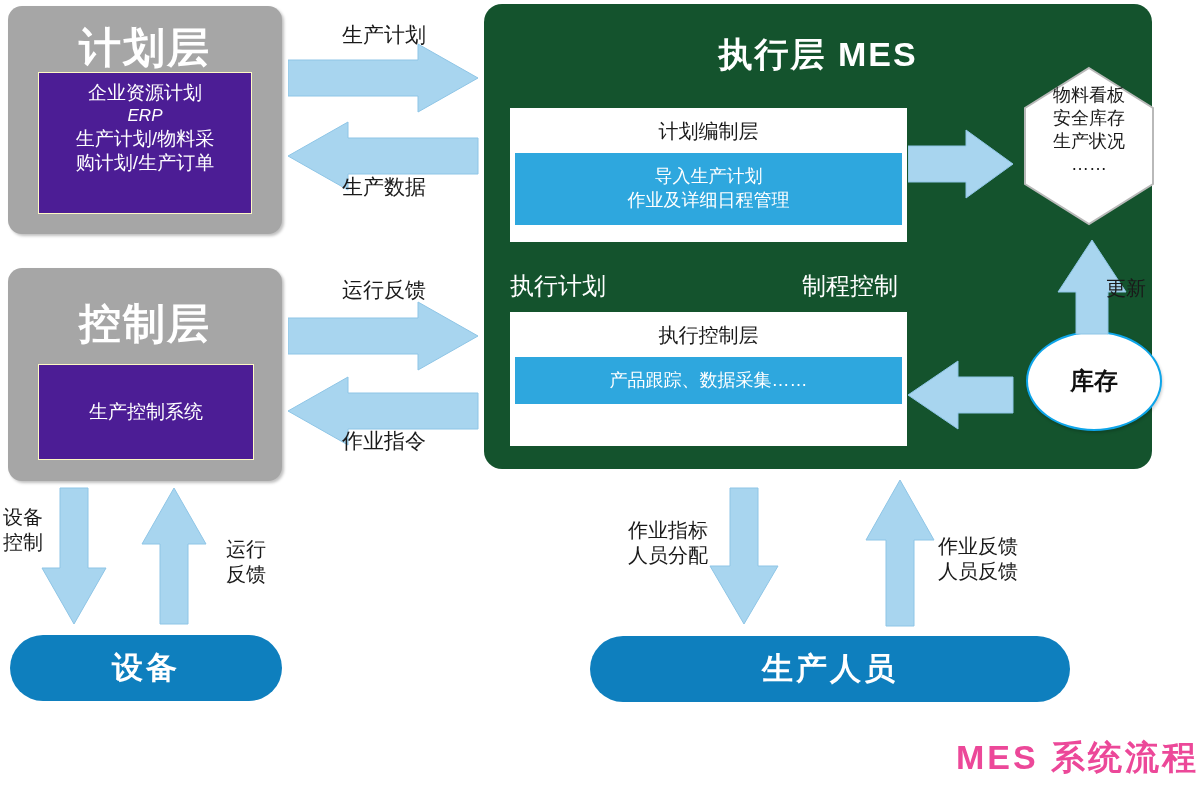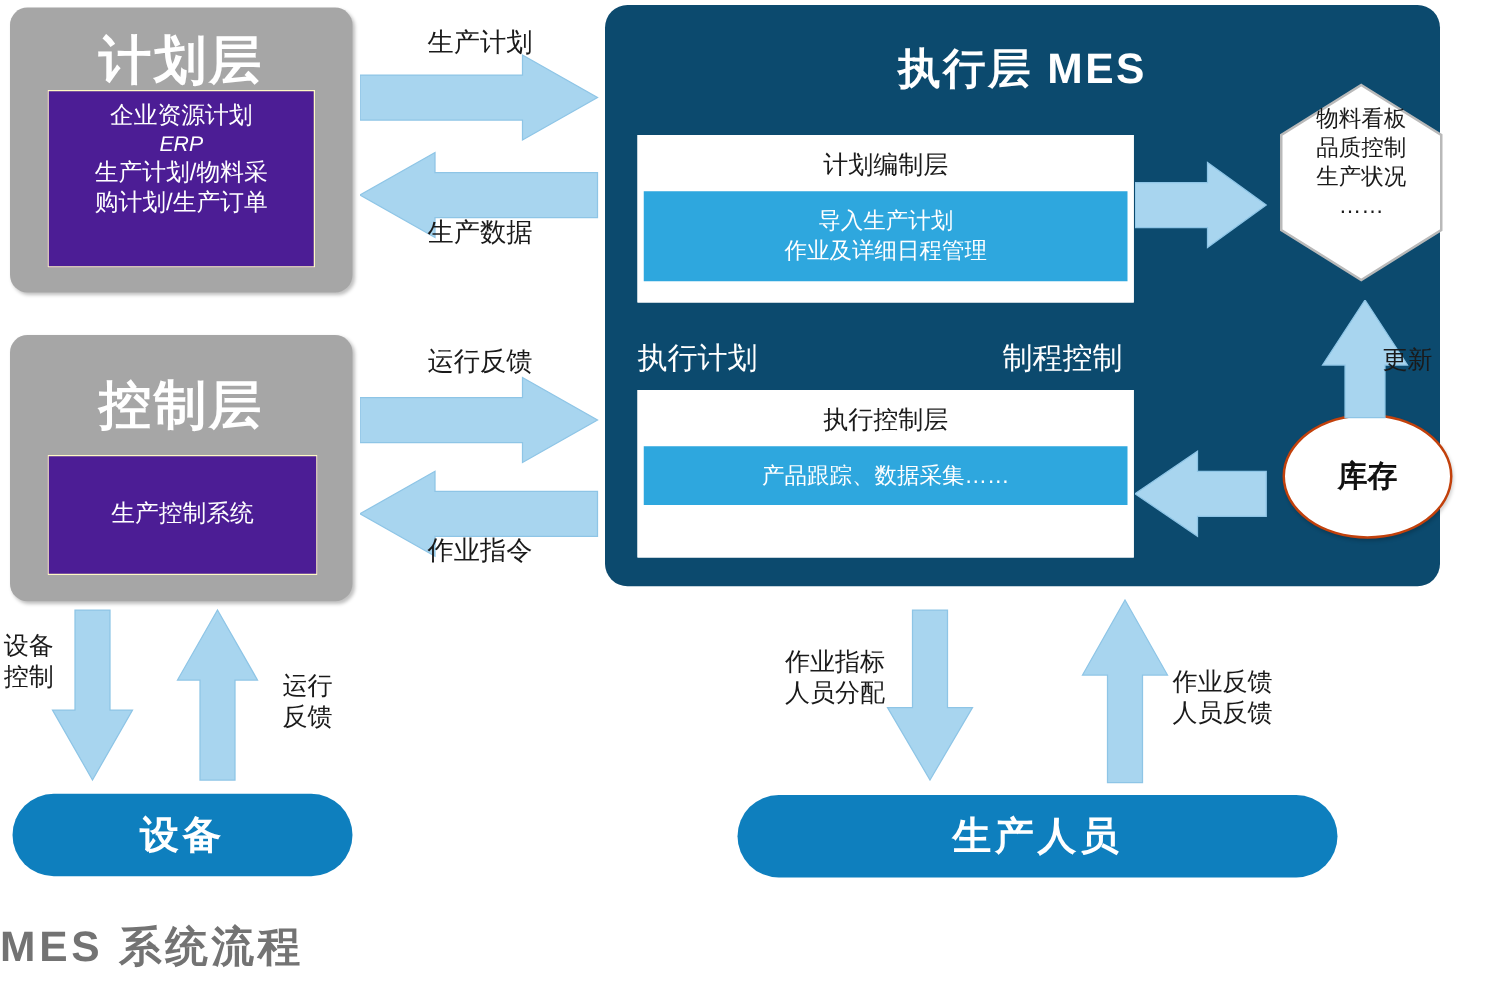--- a/index.html
+++ b/index.html
@@ -37,21 +37,21 @@
     border: 1px solid #fef9c3;
     color: #ffffff;
     text-align: center;
     line-height: 1.28;
   }
   .grey-inner .l { display: block; }
   .grey-inner .it { font-style: italic; font-size: 17px; }
 
   
   .mes-panel {
-    background: #0c4a6e;
+    background: #14532d;
     border-radius: 18px;
   }
   .mes-title {
     color: #ffffff;
     font-size: 34px;
     font-weight: bold;
     text-align: center;
     letter-spacing: 2px;
   }
   .white-card {
@@ -86,21 +86,21 @@
     font-size: 31px;
     font-weight: bold;
     text-align: center;
     letter-spacing: 3px;
     display: flex;
     align-items: center;
     justify-content: center;
   }
   .inv-ellipse {
     background: #ffffff;
-    border: 2px solid #c2410c;
+    border: 2px solid #0ea5e9;
     border-radius: 50%;
     color: #111111;
     font-size: 24px;
     font-weight: bold;
     display: flex;
     align-items: center;
     justify-content: center;
     box-shadow: 1px 2px 3px rgba(0,0,0,0.18);
   }
 
@@ -123,24 +123,24 @@
   
   .lbl {
     color: #1a1a1a;
     font-size: 21px;
     text-align: center;
     line-height: 1.25;
   }
   .lbl-sm { font-size: 20px; }
 
   .caption {
-    color: #737373;
+    color: #ec4899;
     font-size: 34px;
     font-weight: bold;
-    text-align: left;
+    text-align: right;
     letter-spacing: 3px;
   }
 </style>
 </head>
 <body>
 
 <div id="stage">
 
   <div class="abs grey-panel" style="left:8px; top:6px; width:274px; height:228px;">
     <div class="grey-title abs" style="left:0; top:14px; width:274px;">计划层</div>
@@ -208,21 +208,21 @@
       <polygon points="105,18 50,18 50,2 0,36 50,70 50,54 105,54" fill="#a8d5ef" stroke="#8ec5e6" stroke-width="1"></polygon>
     </svg>
   </div>
 
   <div class="abs hexwrap" style="left:1022px; top:66px;">
     <svg width="134" height="160" viewBox="0 0 134 160">
       <polygon points="67,2 131,42 131,118 67,158 3,118 3,42" fill="#ffffff" stroke="#b9b9b9" stroke-width="2"></polygon>
     </svg>
     <div class="hex-label">
       <div>物料看板</div>
-      <div>品质控制</div>
+      <div>安全库存</div>
       <div>生产状况</div>
       <div>……</div>
     </div>
   </div>
 
   <div class="abs inv-ellipse" style="left:1026px; top:331px; width:132px; height:96px;">
     <span>库存</span>
   </div>
 
   <svg class="abs" style="left:1054px; top:240px;" width="76" height="96">

